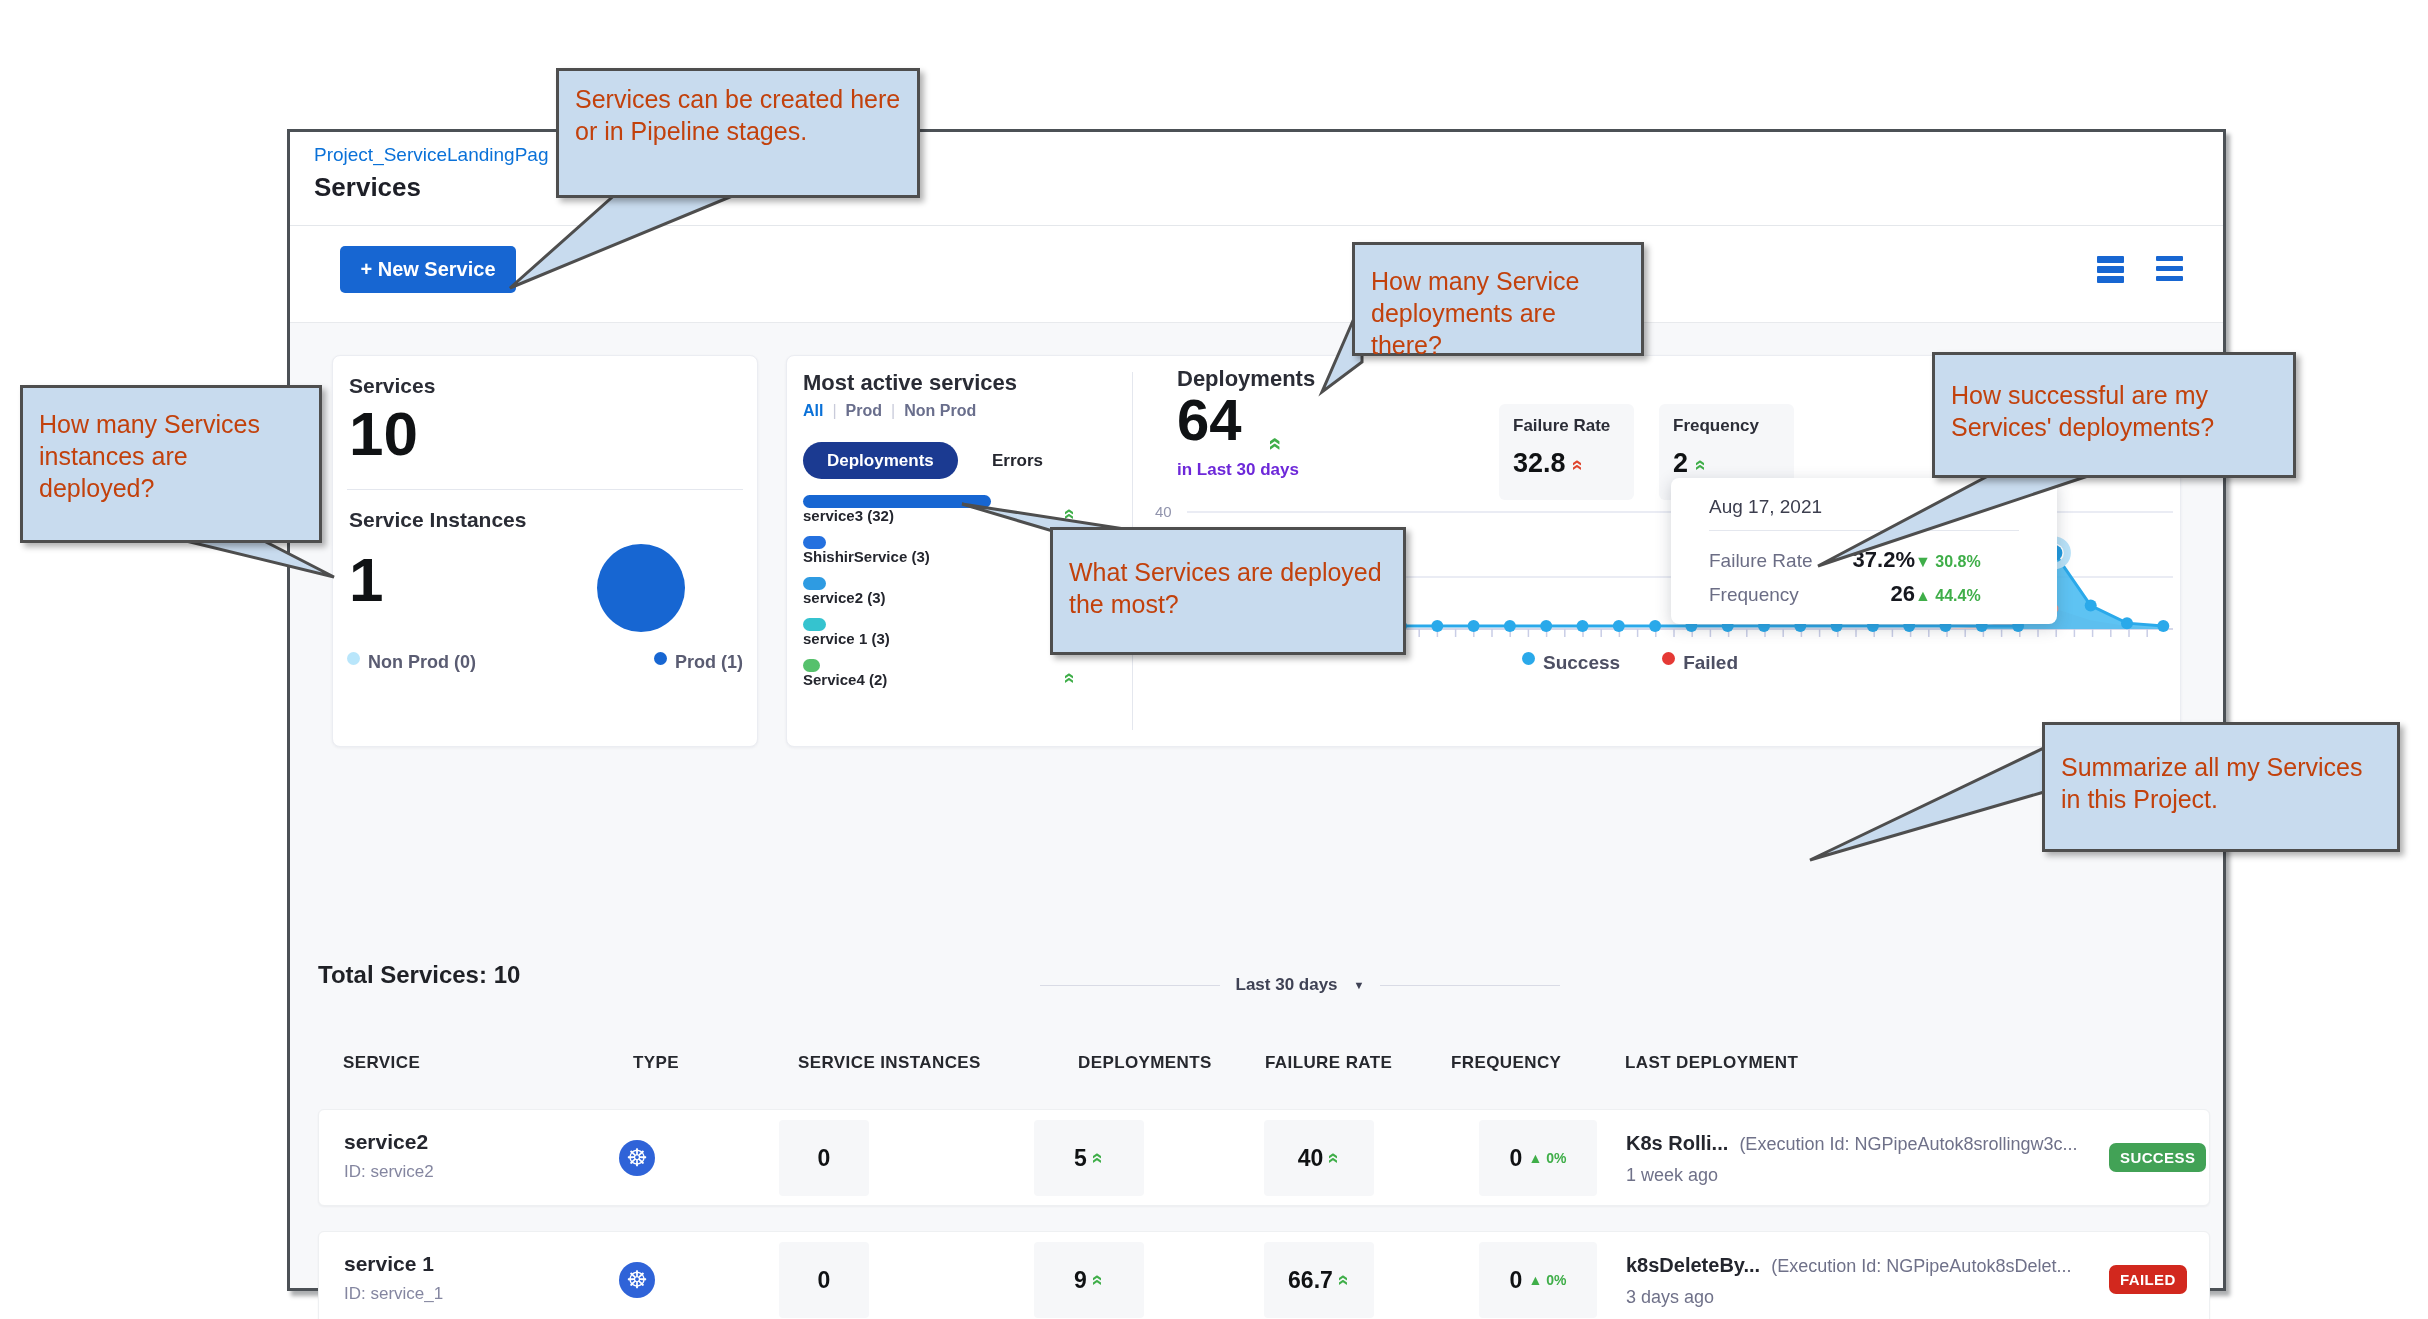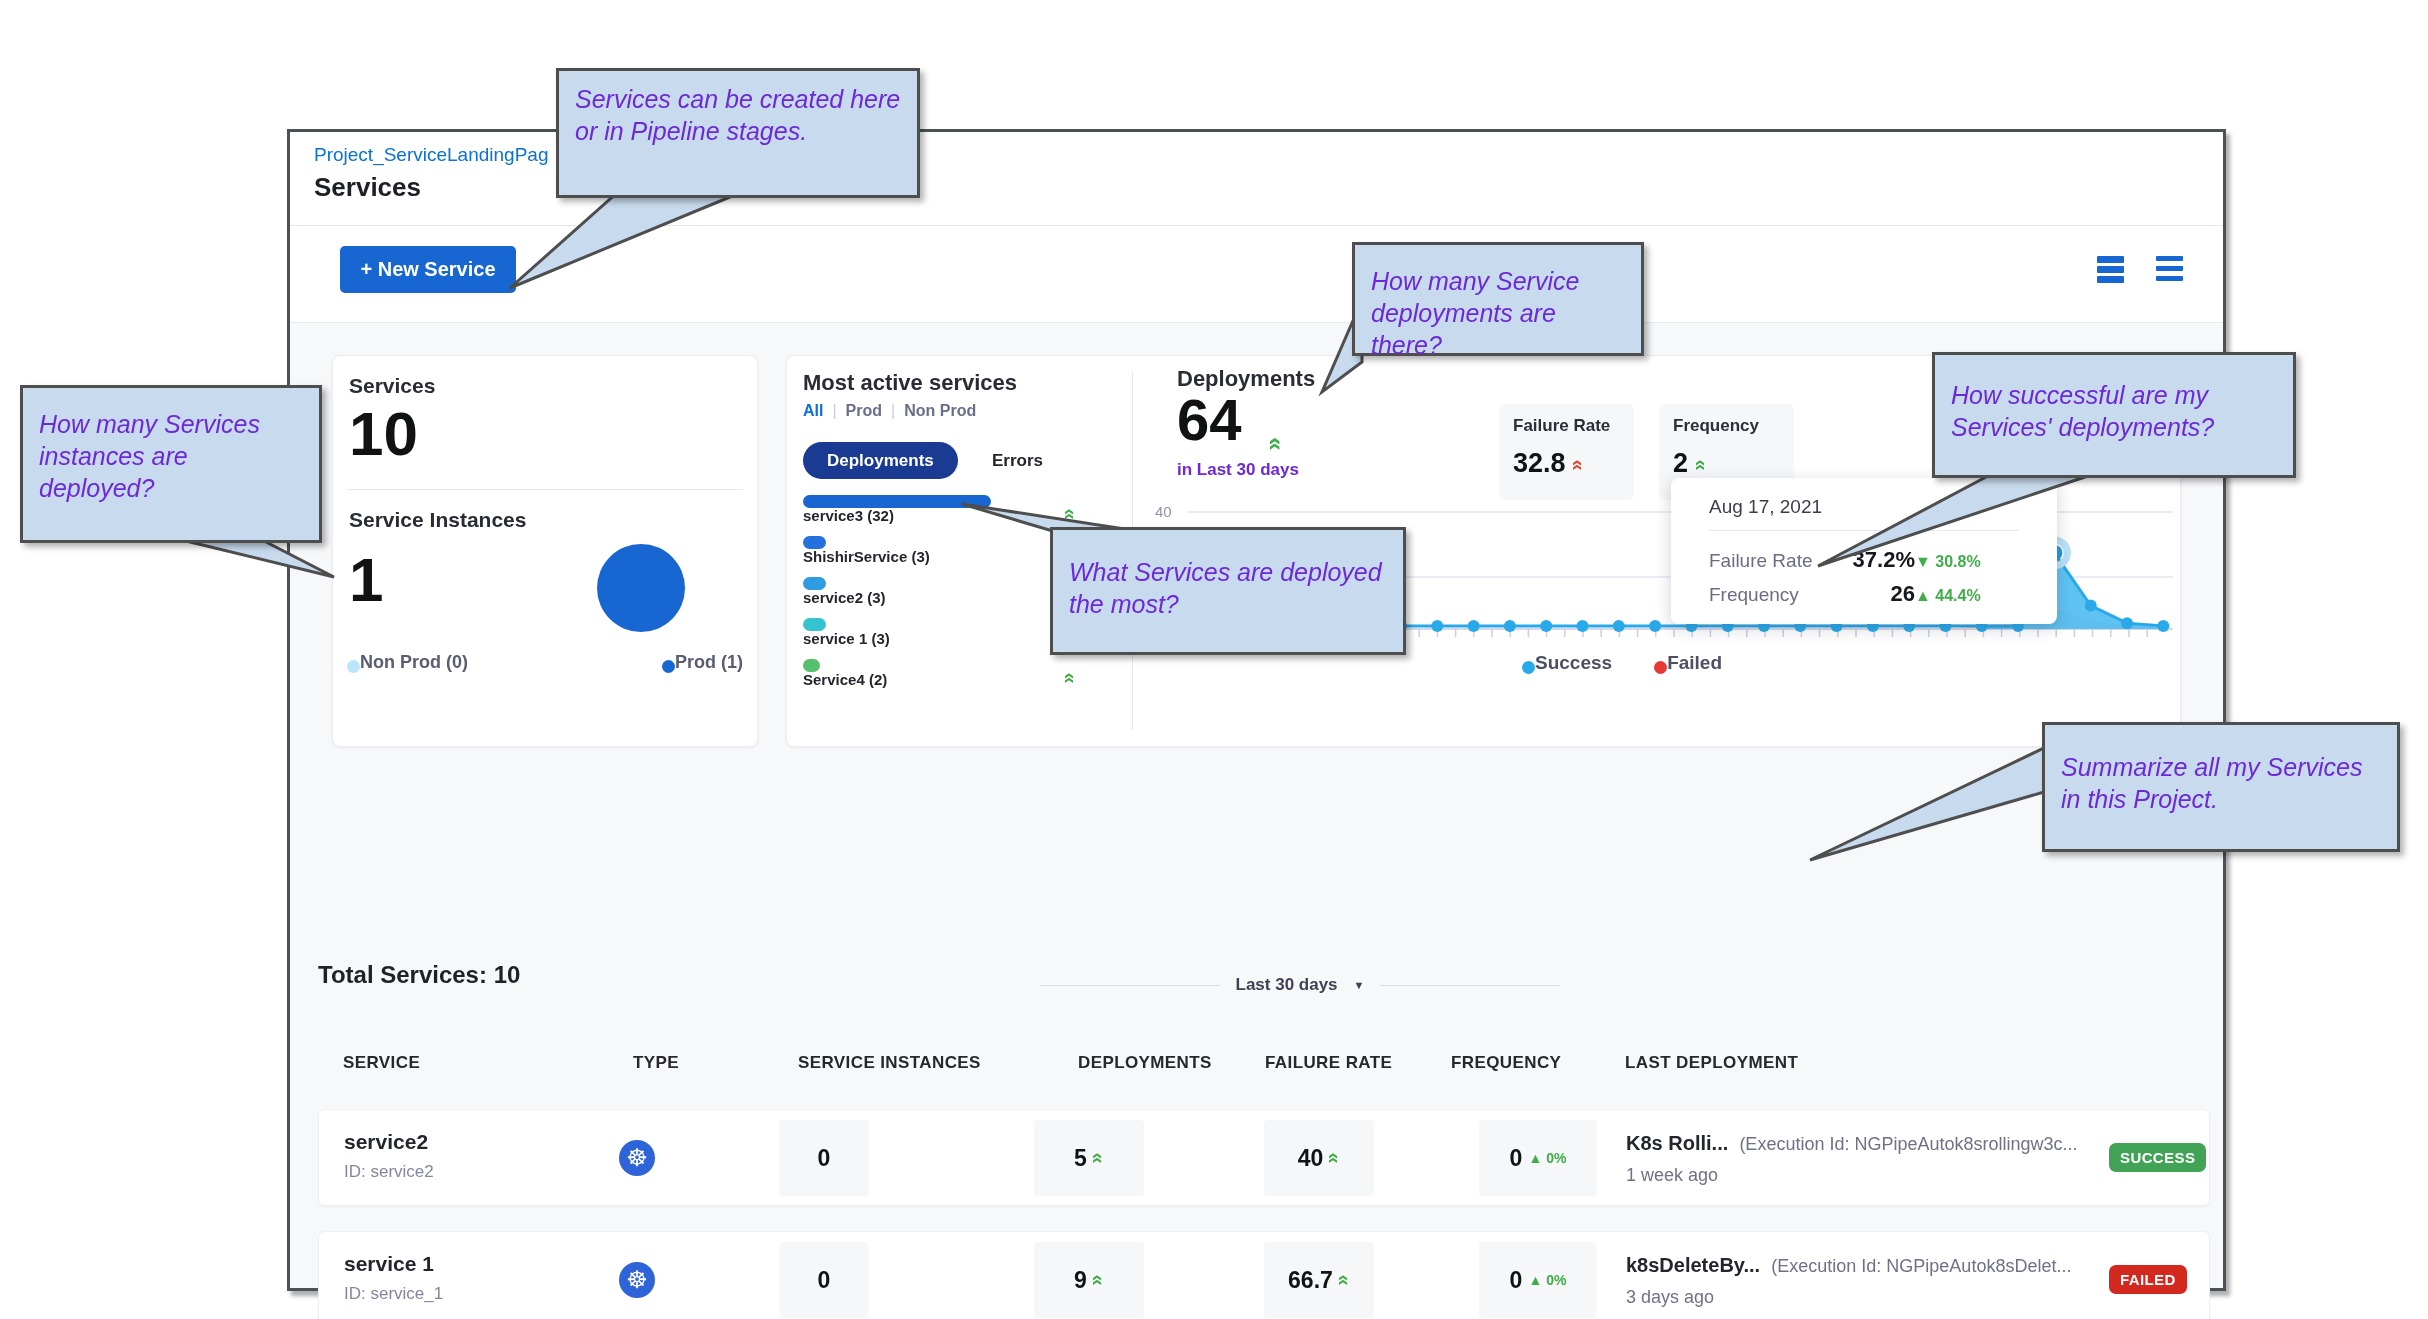--- a/index.html
+++ b/index.html
@@ -30,21 +30,21 @@
           box-shadow:0 1px 3px rgba(30,40,60,.06); }
   .card1 { left:42px; top:32px; width:426px; height:392px; }
   .card2 { left:496px; top:32px; width:1395px; height:392px; }
 
   
   .c1-label { position:absolute; left:16px; font-size:21px; font-weight:700; color:#2a2c35; }
   .c1-big { position:absolute; left:16px; font-size:62px; font-weight:700; color:#101214; }
   .c1-div { position:absolute; left:14px; right:14px; top:133px; height:1px; background:#e4e7ee; }
   .pie { position:absolute; left:264px; top:188px; width:88px; height:88px; border-radius:50%; background:#1766d2; }
   .c1-legend { position:absolute; left:14px; right:14px; top:296px; display:flex; justify-content:space-between; }
-  .leg-item { display:flex; align-items:flex-end; font-size:18px; font-weight:700; color:#5a5c72; }
+  .leg-item { display:flex; align-items:flex-start; gap:8px; font-size:18px; font-weight:700; color:#5a5c72; }
   .dot { width:13px; height:13px; border-radius:50%; display:inline-block; }
   .dot-nonprod { background:#b9e6fb; } .dot-prod { background:#1766d2; }
 
   
   .ma-title { position:absolute; left:16px; top:14px; font-size:22px; font-weight:700; color:#2a2c35; }
   .ma-filters { position:absolute; left:16px; top:46px; font-size:16px; font-weight:700; color:#696e8c; }
   .ma-filters .f-all { color:#0a71d8; cursor:pointer; }
   .ma-filters .sep { color:#c9cbda; margin:0 9px; font-weight:400; }
   .ma-filters .f { cursor:pointer; }
   .pill { position:absolute; left:16px; top:86px; height:37px; padding:0 24px; border-radius:19px;
@@ -113,22 +113,22 @@
   .badge.success { background:#42a256; } .badge.failed { background:#d2281e; }
 
   
   .chev { display:inline-block; transform:rotate(90deg); color:#3fae49; font-weight:700; line-height:1; }
   .chev.red { color:#e0452e; }
   .chev.sm { font-size:20px; } .chev.md { font-size:24px; }
 
   
   .tails { position:absolute; left:0; top:0; width:2428px; height:1319px; z-index:20; pointer-events:none; }
   .callout { position:absolute; z-index:21; background:#c8dbee; border:3px solid #4e4e4e;
-             box-shadow:4px 4px 6px rgba(0,0,0,.3); font-size:25px; line-height:32px; color:#6d28d9;
-             padding:12px 16px;font-style:italic; }
+             box-shadow:4px 4px 6px rgba(0,0,0,.3); font-size:25px; line-height:32px; color:#c2410c;
+             padding:12px 16px; }
   .co1 { left:556px; top:68px;  width:364px; height:130px; }
   .co2 { left:20px;  top:385px; width:302px; height:158px; padding-top:20px; }
   .co3 { left:1352px;top:242px; width:292px; height:114px; padding-top:20px; }
   .co4 { left:1050px;top:527px; width:356px; height:128px; padding-top:26px; }
   .co5 { left:1932px;top:352px; width:364px; height:126px; padding-top:24px; }
   .co6 { left:2042px;top:722px; width:358px; height:130px; padding-top:26px; }
 </style>
 </head>
 <body>
 

